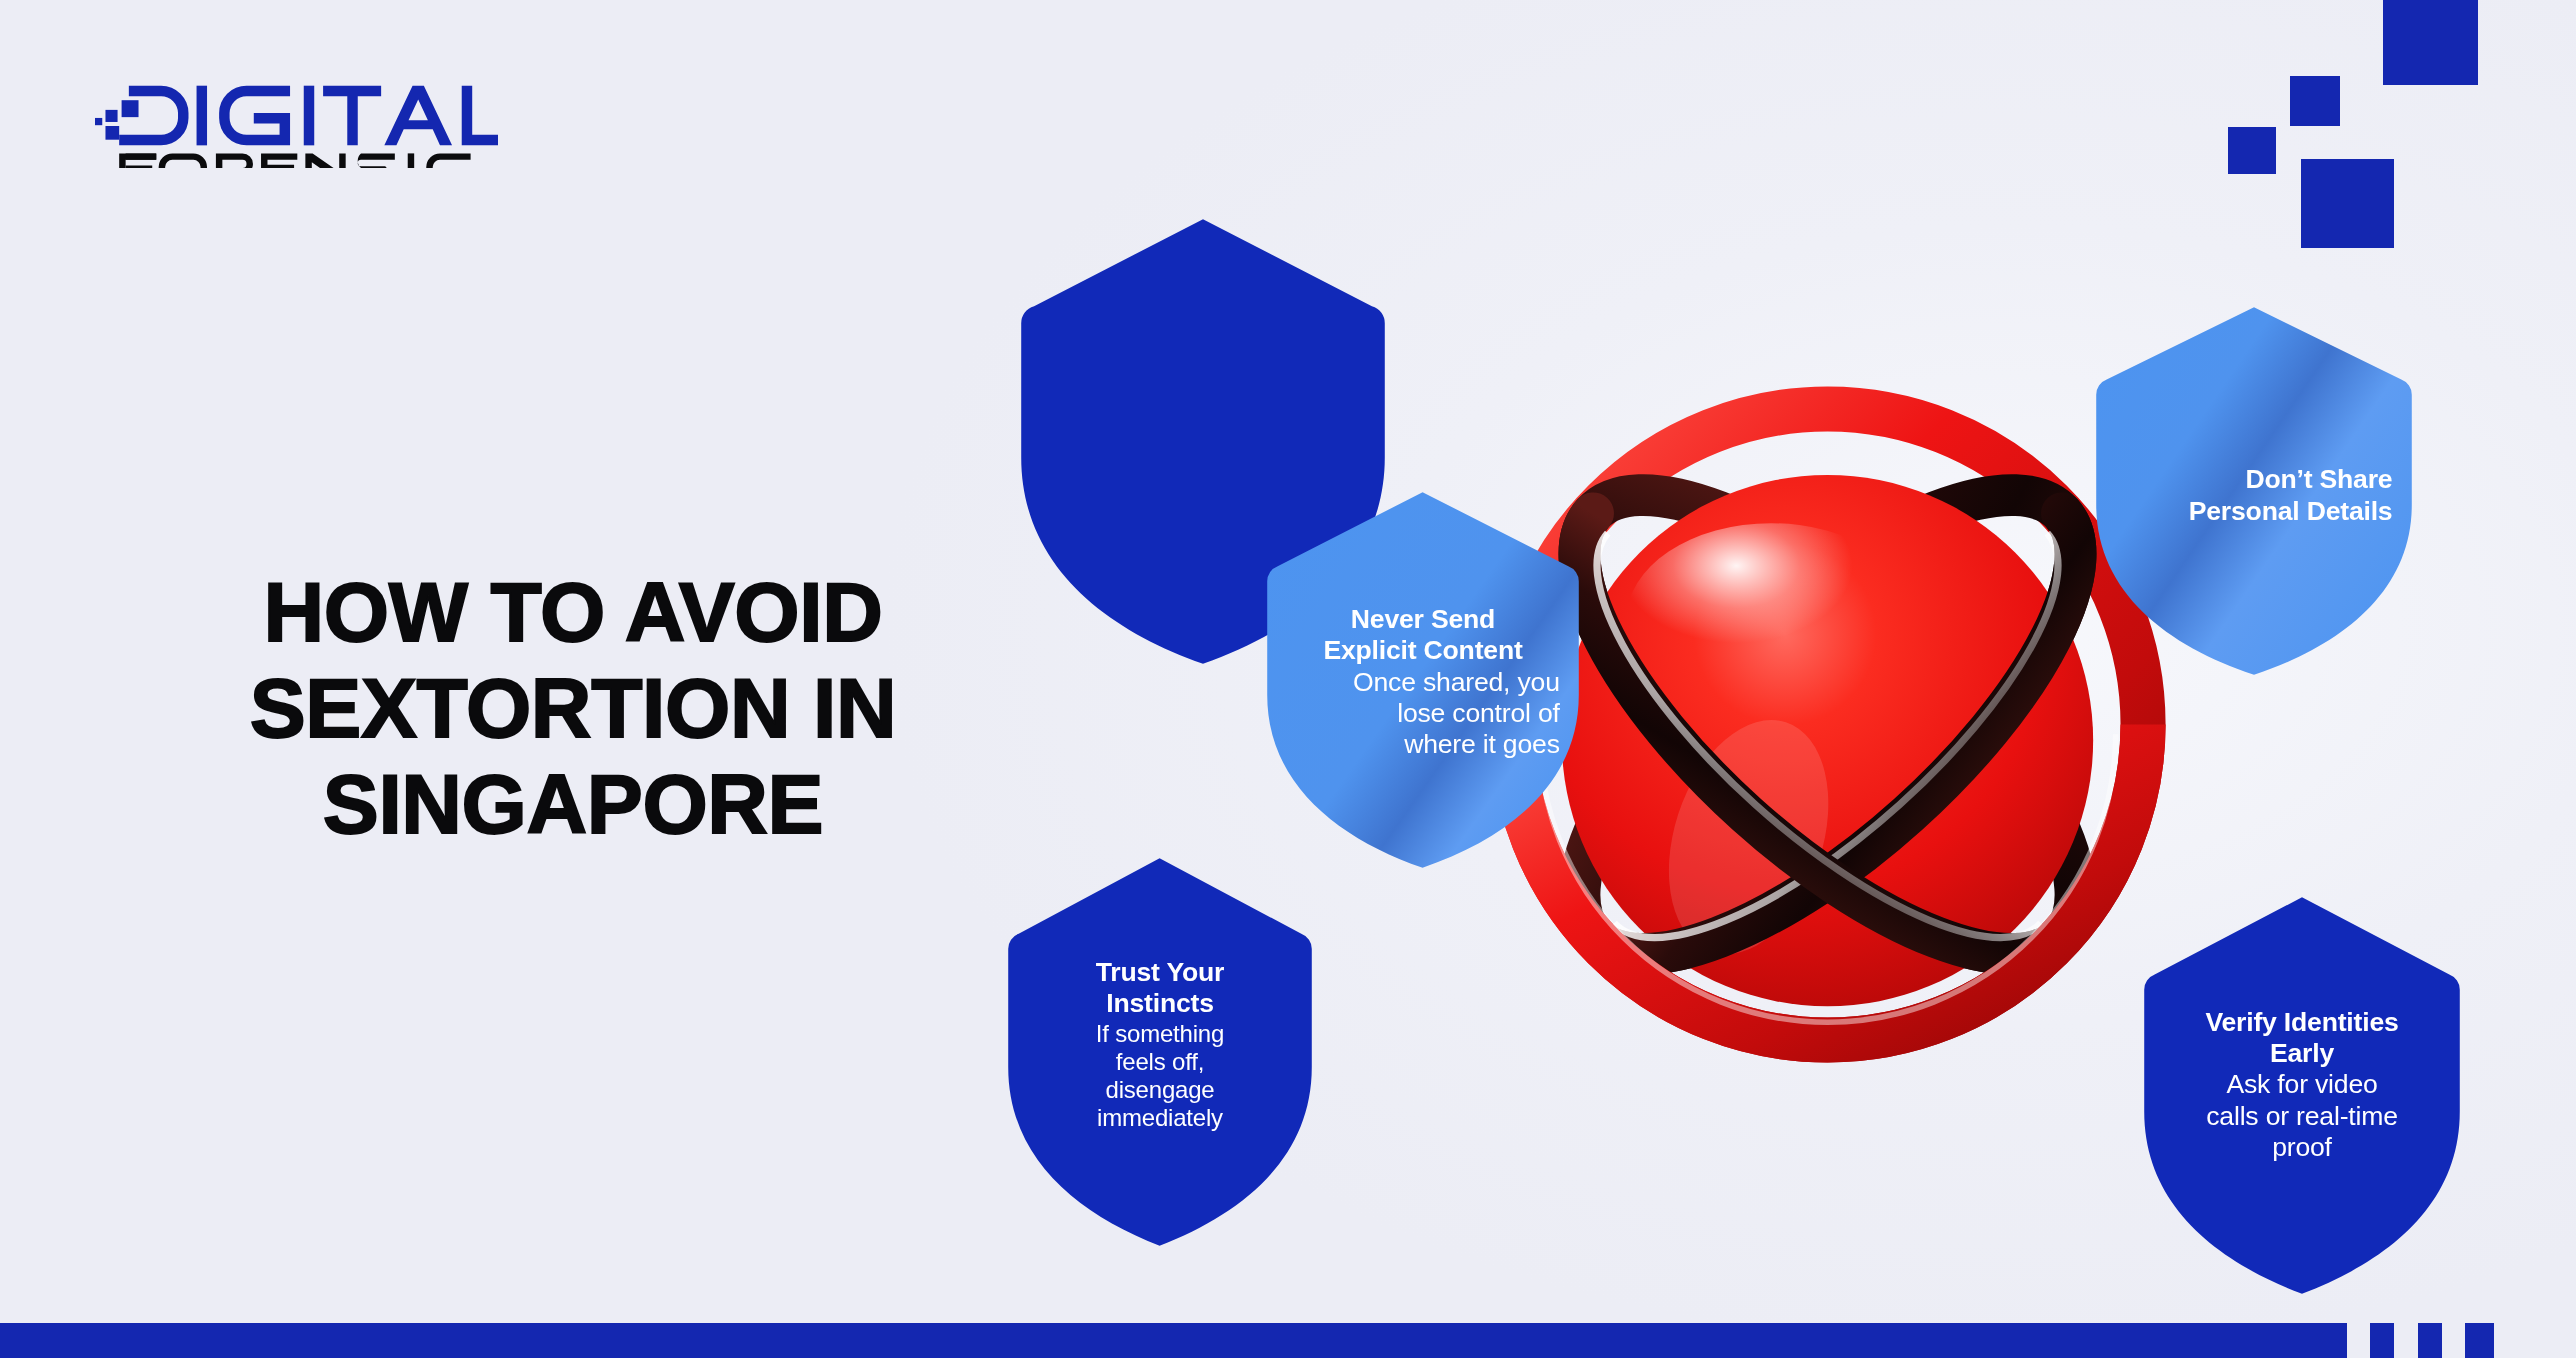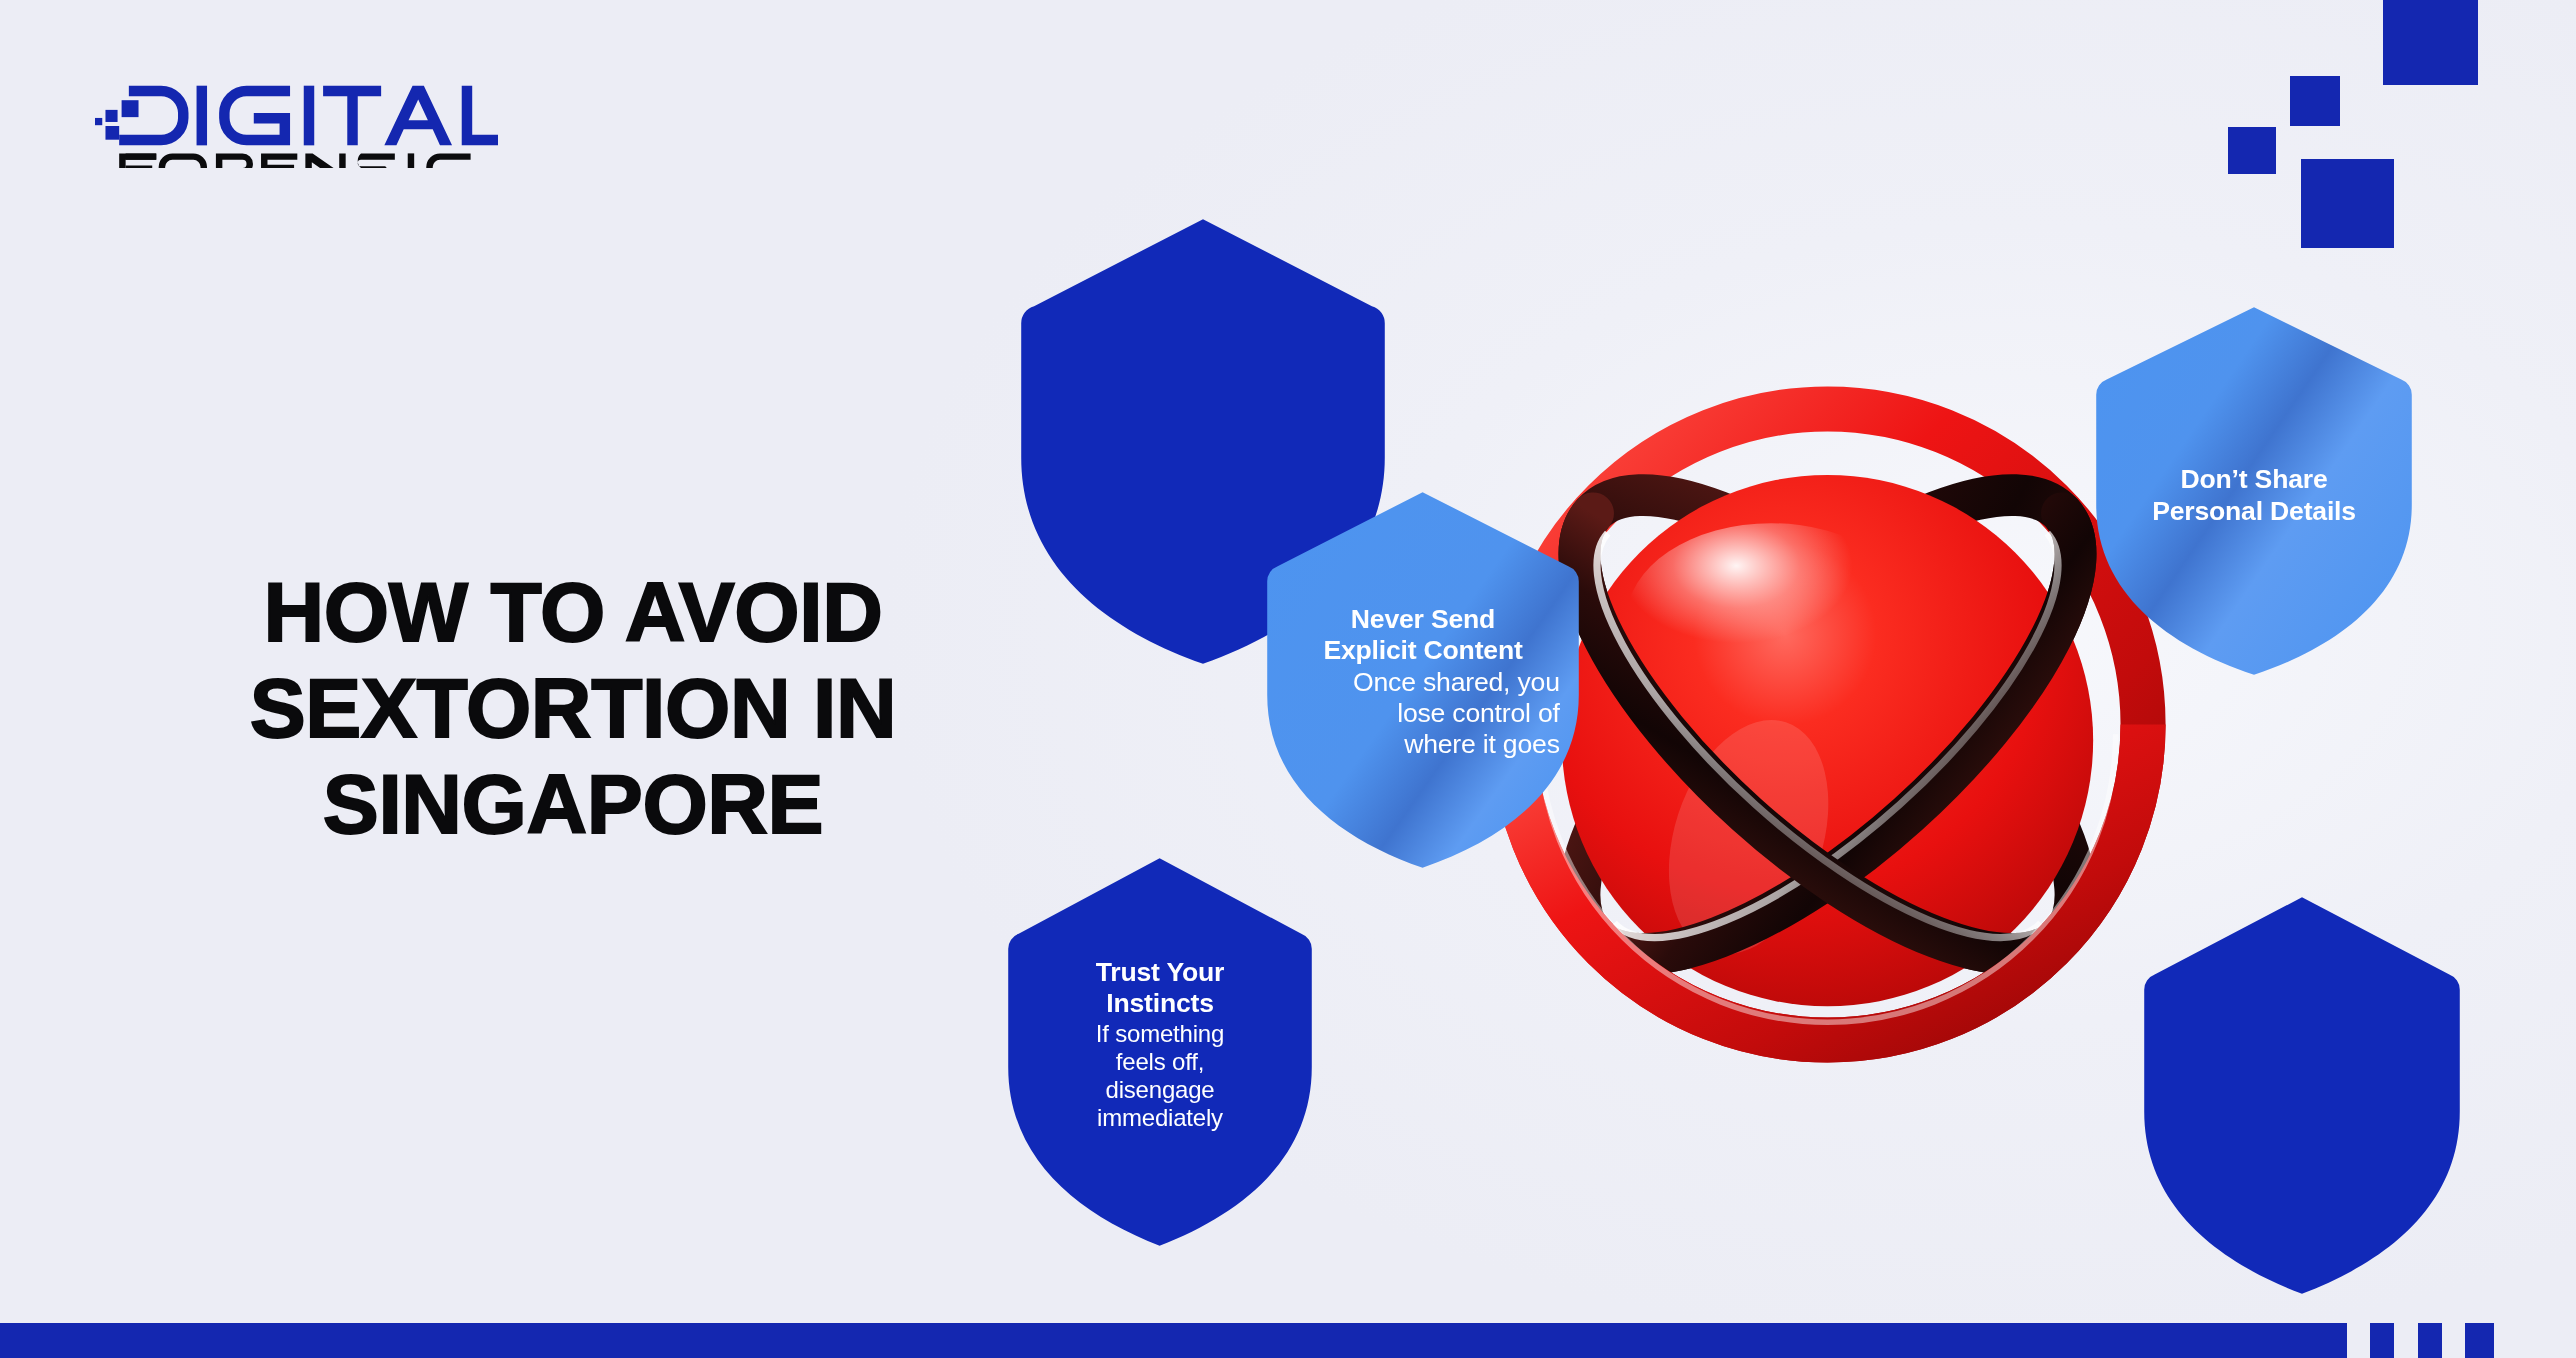--- a/index.html
+++ b/index.html
@@ -104,21 +104,21 @@
   #shield-1 .sh-title { font-size: 28px; line-height: 1.17; }
   #shield-1 .sh-desc  { font-size: 28px; line-height: 1.17; }
 
   
   #shield-2 { left: 1264px; top: 489px; width: 318px; height: 382px; z-index: 8; }
   #shield-2 .sh-text { margin-top: 4.8px; }
   #shield-2 .sh-title { font-size: 26.6px; line-height: 1.18; }
   #shield-2 .sh-desc  { font-size: 26.6px; line-height: 1.18; text-align: right; }
 
   
-  #shield-3 { left: 2093px; top: 304px; width: 322px; height: 374px; z-index: 8; }
+  #shield-3 { left: 2093px; top: 304px; width: 322px; height: 374px; z-index: 8; text-align: right; }
   #shield-3 .sh-text { margin-top: 9.7px; }
   #shield-3 .sh-title { font-size: 26.6px; line-height: 1.18; }
   #shield-3 .sh-desc  { font-size: 26.6px; line-height: 1.18; }
 
   
   #shield-4 { left: 1005px; top: 855px; width: 310px; height: 394px; z-index: 6; }
   #shield-4 .sh-text { margin-top: -14.5px; }
   #shield-4 .sh-title { font-size: 26.6px; line-height: 1.18; }
   #shield-4 .sh-desc  { font-size: 24px; line-height: 1.18; }
 
@@ -324,20 +324,24 @@
       <span class="sh-desc">If something<br>feels off,<br>disengage<br>immediately</span>
     </span>
   </div>
 
   <div class="shield" id="shield-5">
     <span class="sh-bg">
       <svg viewBox="0 0 400 500" xmlns="http://www.w3.org/2000/svg" preserveAspectRatio="none">
         <path d="M200 4 L383 100 a20 20 0 0 1 13 19 L396 270 C396 384 309 455 200 496 C91 455 4 384 4 270 L4 119 a20 20 0 0 1 13 -19 Z" fill="#1129b8"></path>
       </svg>
     </span>
+    <span class="sh-text">
+      <span class="sh-title">Verify Identities<br>Early</span>
+      <span class="sh-desc">Ask for video<br>calls or real-time<br>proof</span>
+    </span>
   </div>
 
   <div id="bottom-bar"></div>
   <div class="bar-dash d1"></div>
   <div class="bar-dash d2"></div>
   <div class="bar-dash d3"></div>
 
 </div>
 
 

